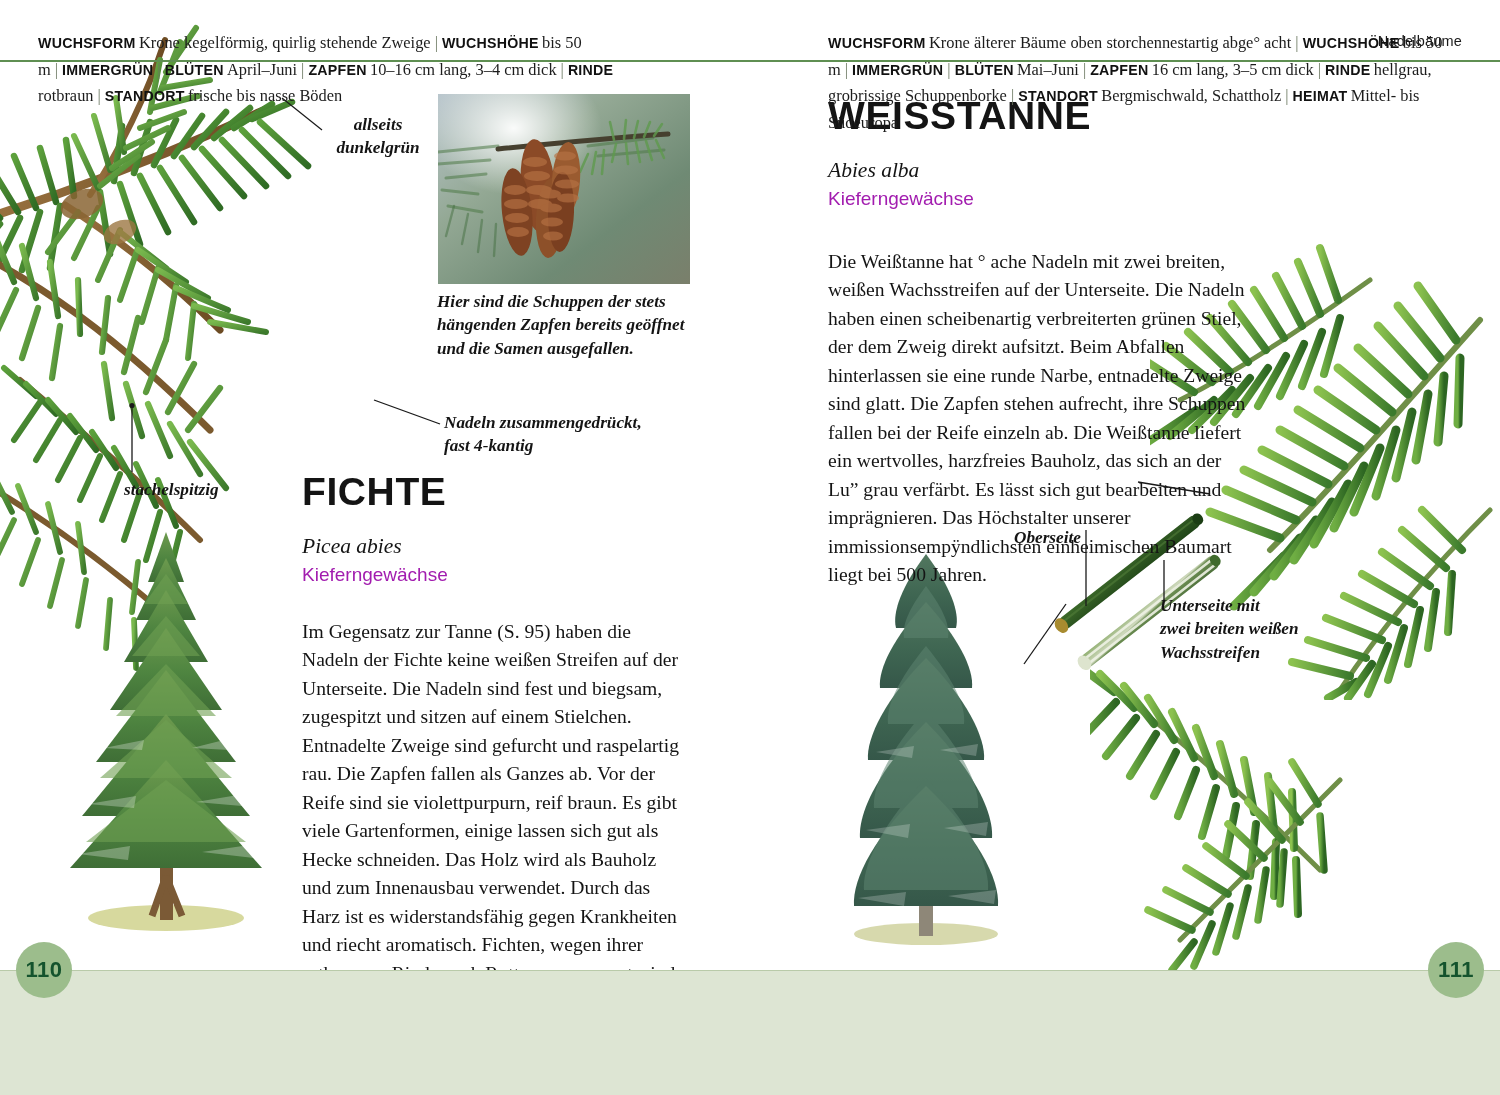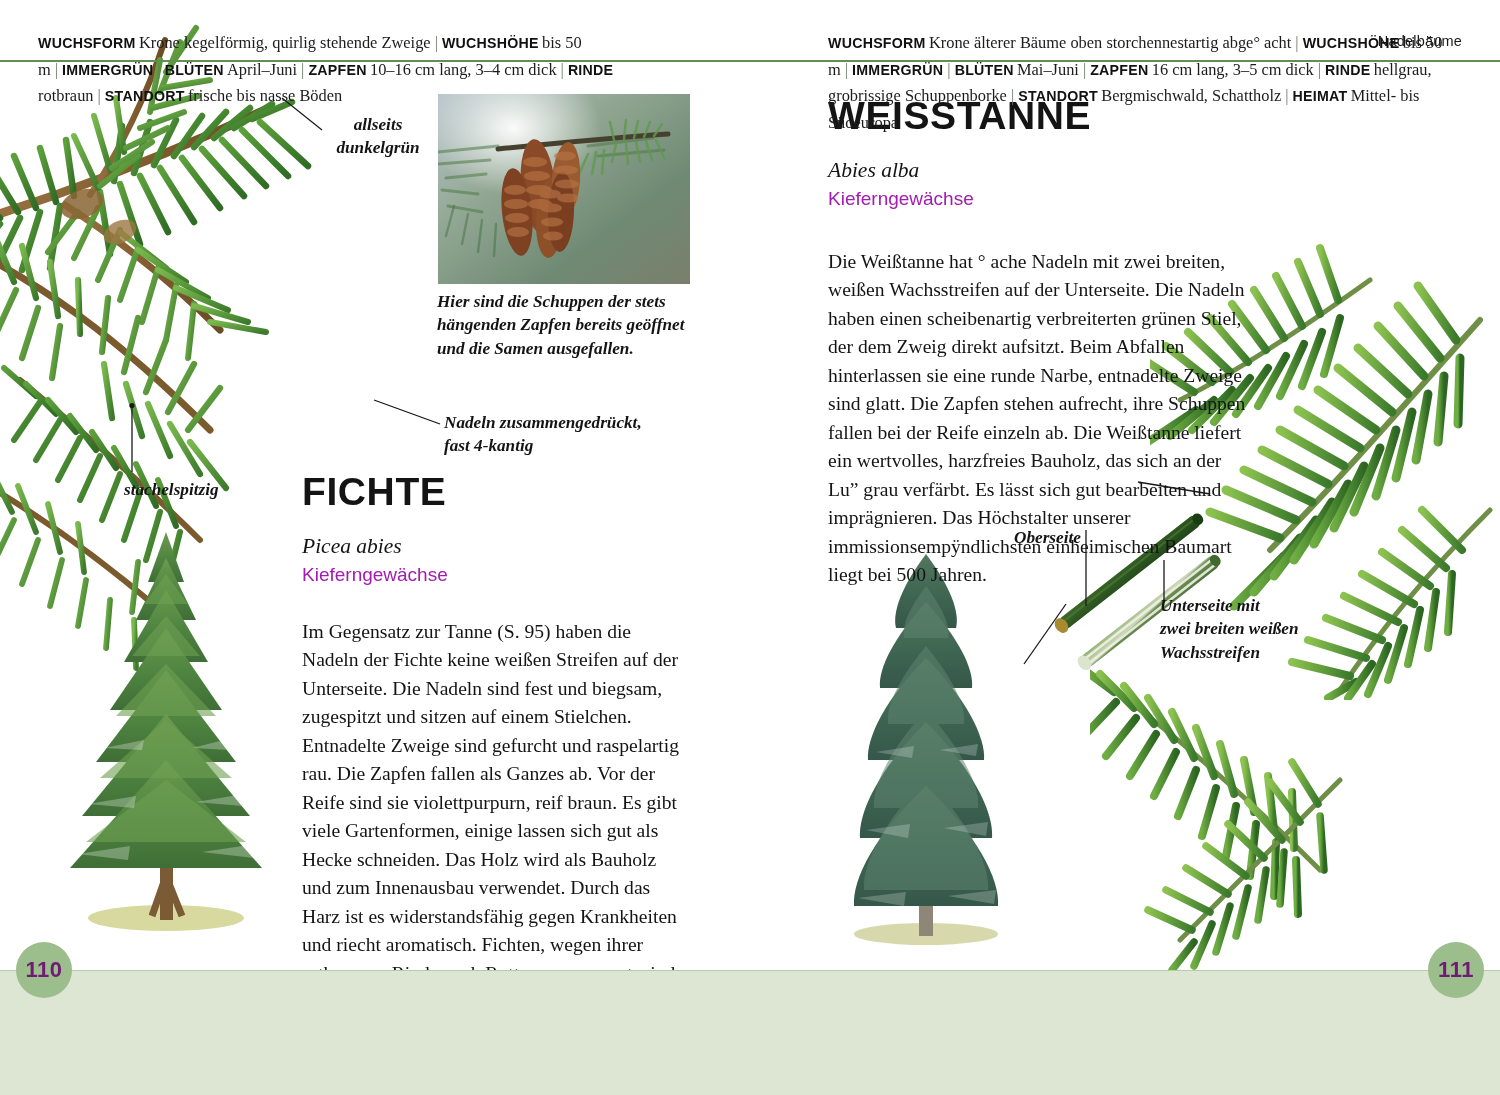--- a/index.html
+++ b/index.html
@@ -45,21 +45,21 @@
   .footer-col.right { left: 828px; width: 650px; }
   .fkey {
     font-family: "Liberation Sans", sans-serif;
     font-weight: 700; font-size: 14.2px;
     letter-spacing: .25px; color: #111; margin-top: 20px;
   }
   .fsep { color: #6d7a63; padding: 0 4px; }
 
   .page-badge {
     position: absolute; width: 56px; height: 56px; border-radius: 50%;
-    background: #9cbd8c; color: #701a75;
+    background: #9cbd8c; color: #14532d;
     font-family: "Liberation Sans", sans-serif;
     font-weight: 700; font-size: 22px;
     display: flex; align-items: center; justify-content: center;
     letter-spacing: .5px;
   }
   .page-badge.left  { left: 16px;  bottom: 97px; }
   .page-badge.right { right: 16px; bottom: 97px; }
 
   
   .species { position: absolute; }

